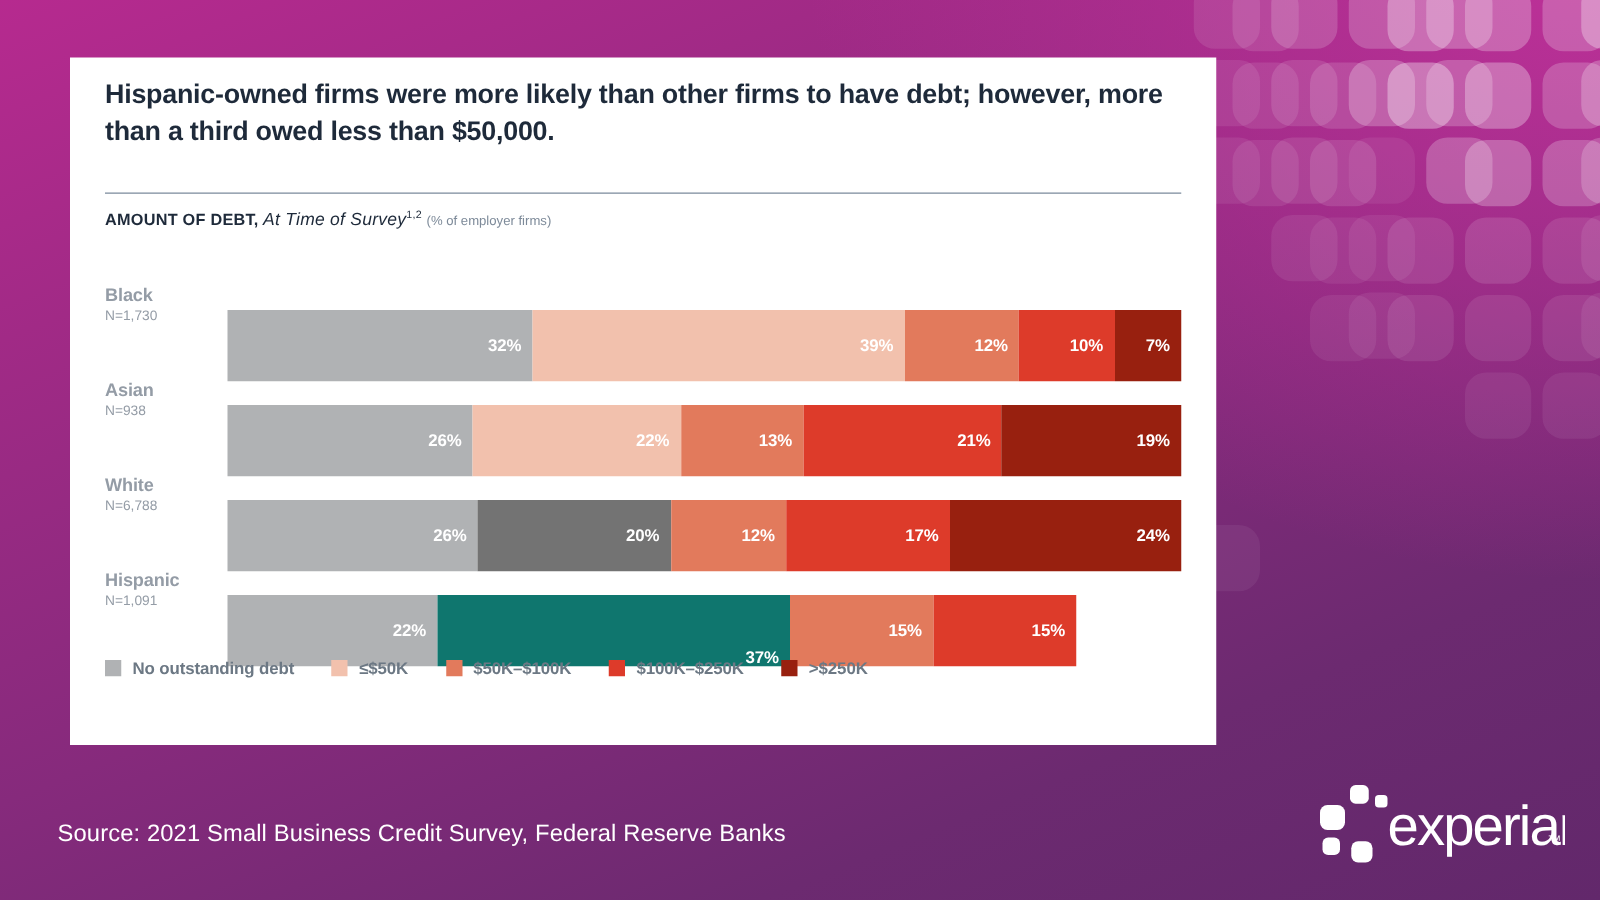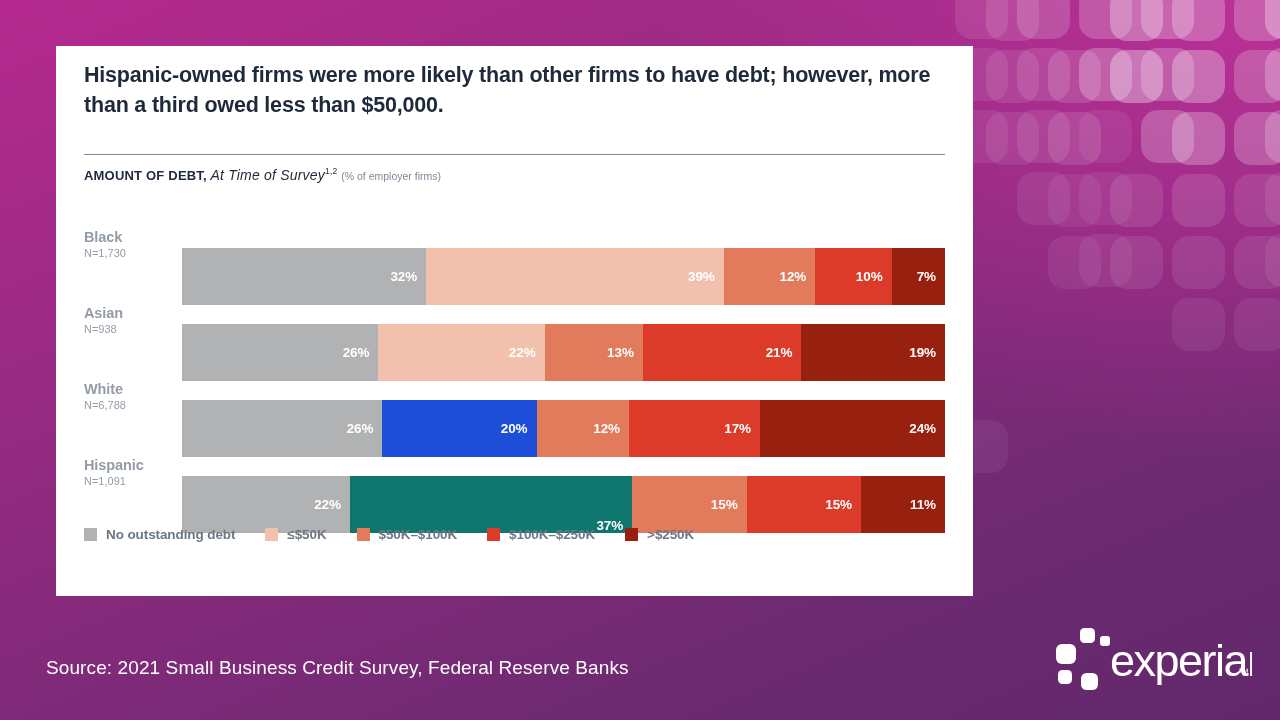--- a/index.html
+++ b/index.html
@@ -319,21 +319,21 @@
         </div>
         <div class="row">
           <div class="row-label">
             <span class="grp">White</span>
             <span class="n">N=6,788</span>
           </div>
           <div class="bar">
             <div class="seg" style="flex: 0 0 26.2626%; background: rgb(176, 178, 180);">
               <span class="val">26%</span>
             </div>
-            <div class="seg" style="flex: 0 0 20.202%; background: #1d4ed8; padding-left: 44px;">
+            <div class="seg" style="flex: 0 0 20.202%; background: #737373; padding-left: 44px;">
               <span class="val">20%</span>
             </div>
             <div class="seg" style="flex: 0 0 12.1212%; background: rgb(226, 122, 92);">
               <span class="val">12%</span>
             </div>
             <div class="seg" style="flex: 0 0 17.1717%; background: rgb(221, 59, 42);">
               <span class="val">17%</span>
             </div>
             <div class="seg" style="flex: 0 0 24.2424%; background: rgb(152, 32, 15); justify-content: flex-end;">
               <span class="val">24%</span>
@@ -350,23 +350,20 @@
               <span class="val">22%</span>
             </div>
             <div class="seg" style="flex: 0 0 37%; background: #0f766e; align-items: flex-end;">
               <span class="val">37%</span>
             </div>
             <div class="seg" style="flex: 0 0 15%; background: rgb(226, 122, 92);">
               <span class="val">15%</span>
             </div>
             <div class="seg" style="flex: 0 0 15%; background: rgb(221, 59, 42);">
               <span class="val">15%</span>
-            </div>
-            <div class="seg" style="flex: 0 0 11%; background: rgb(152, 32, 15);">
-              <span class="val">11%</span>
             </div>
           </div>
         </div>
       </div>
 
     <div class="legend" id="legend">
         <div class="legend-item">
           <span class="swatch" style="background: rgb(176, 178, 180);"></span>
           <span class="legend-label">No outstanding debt</span>
         </div>

